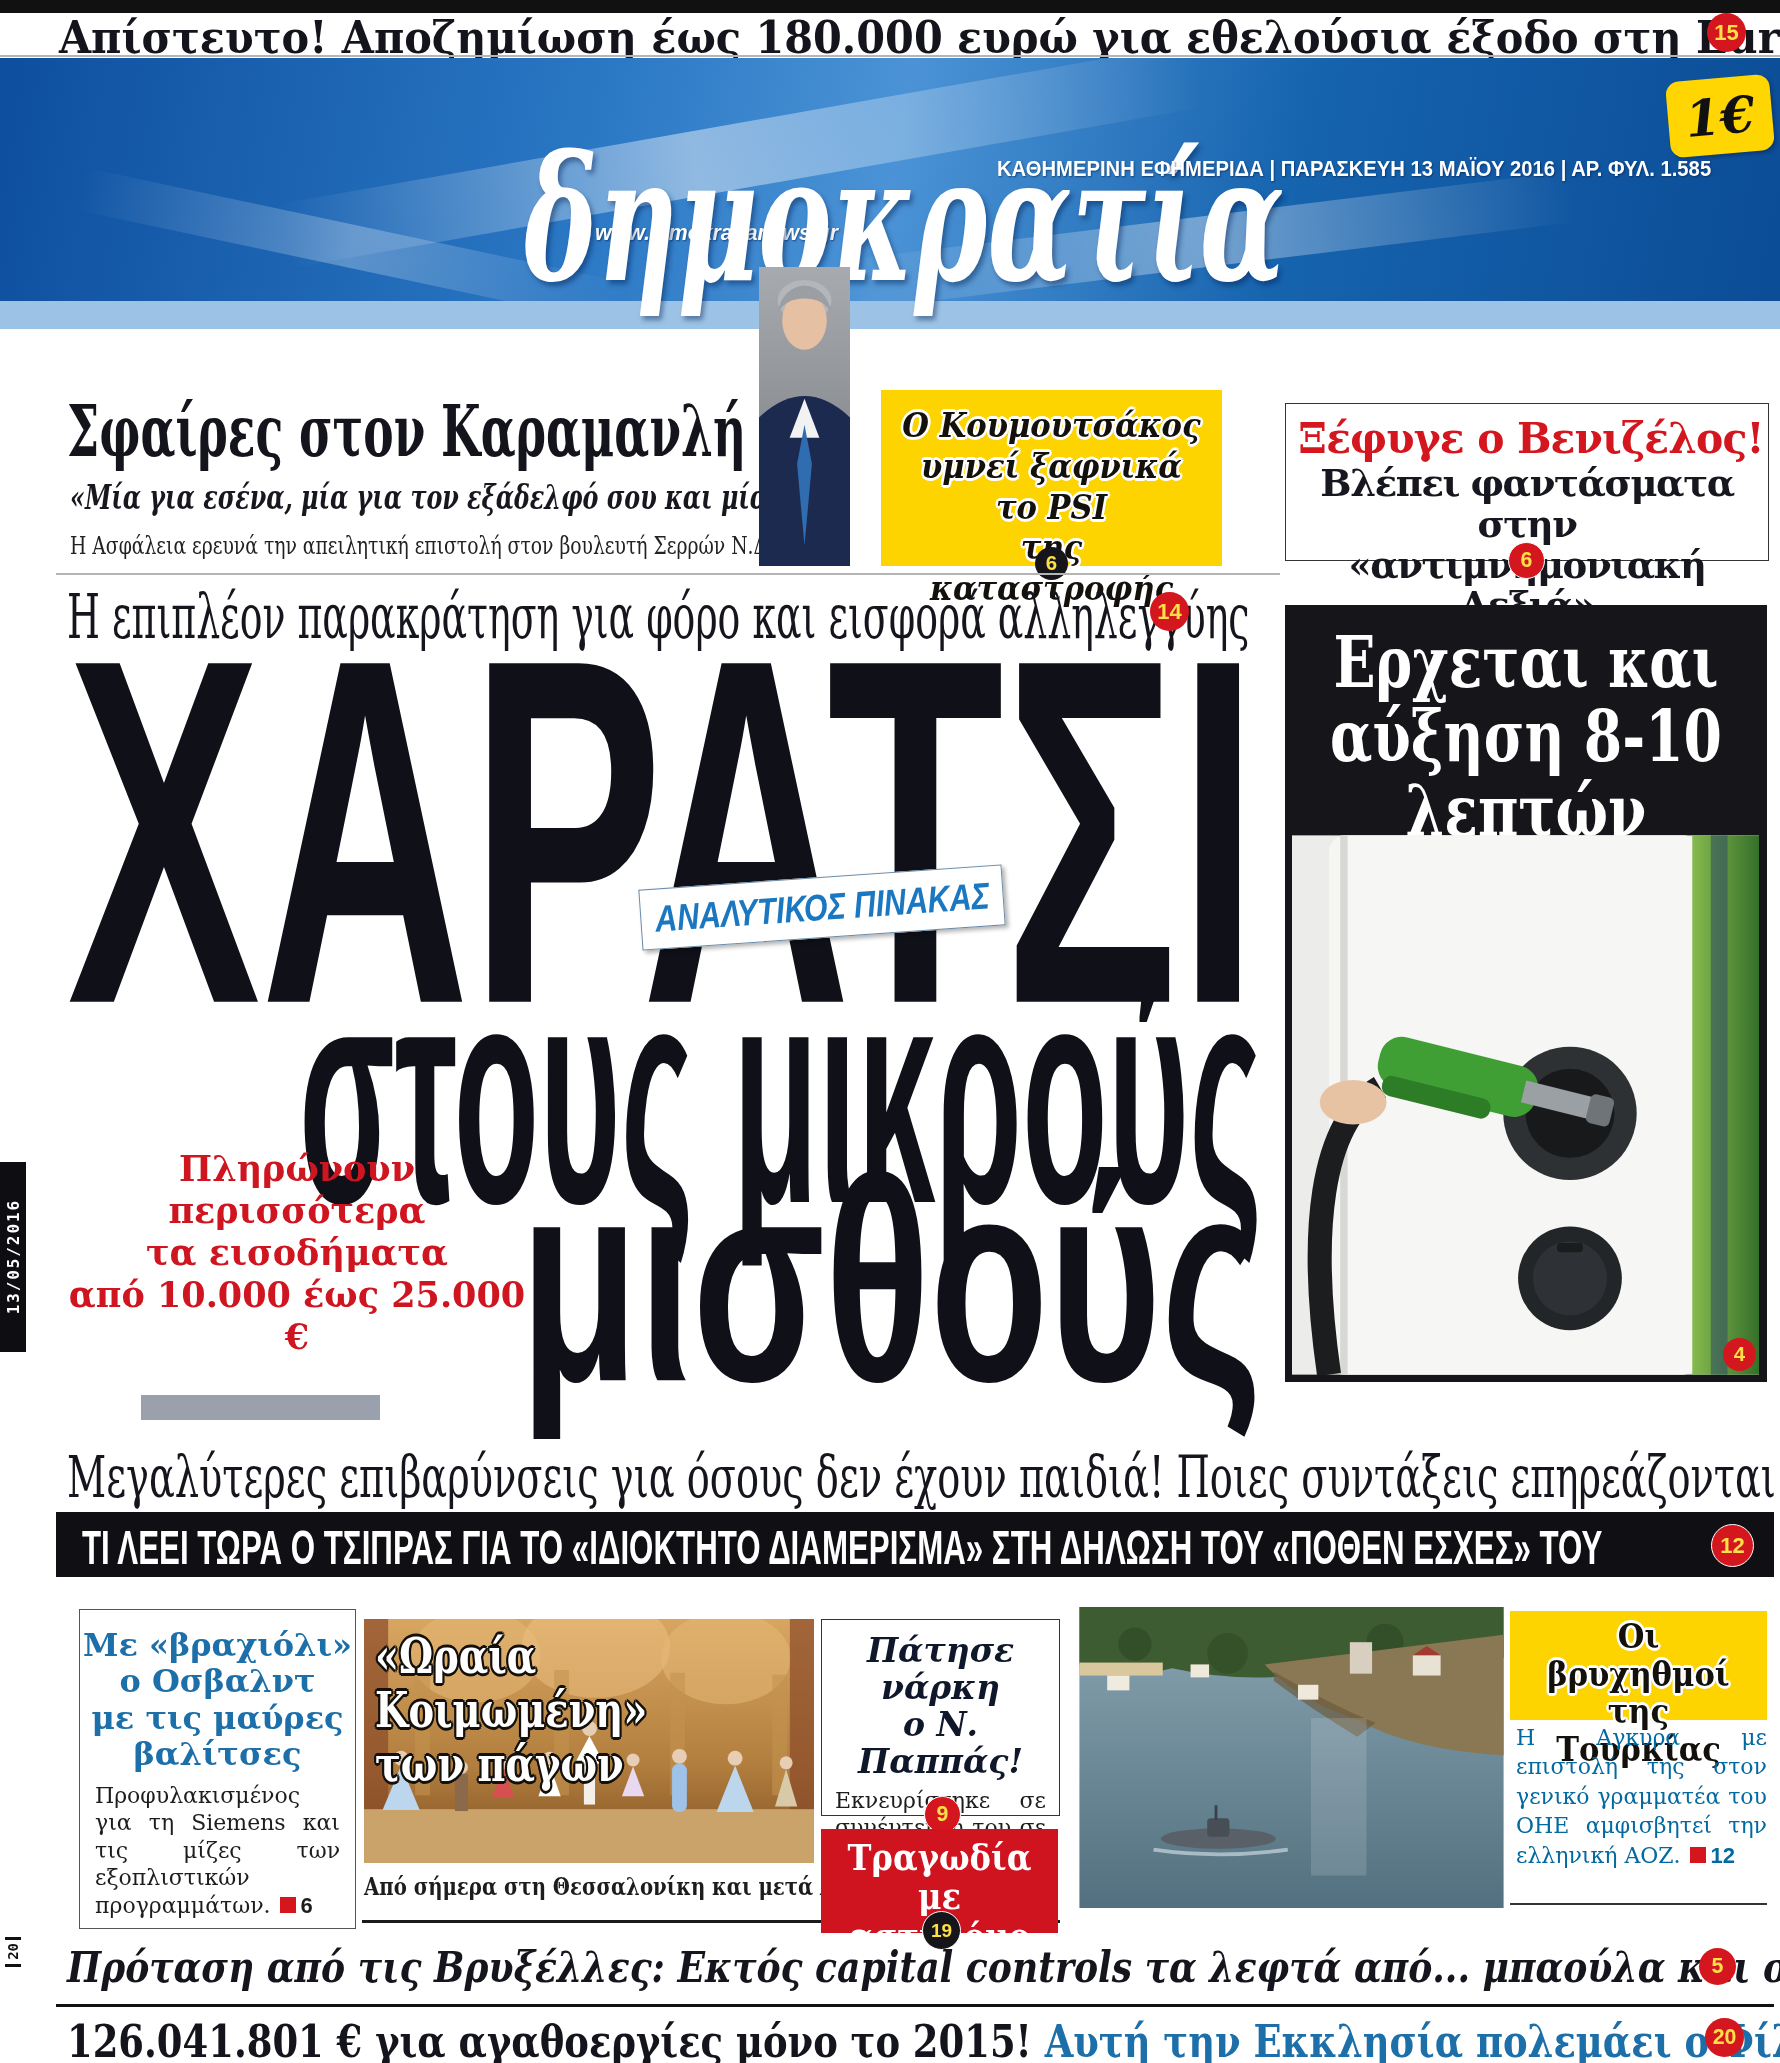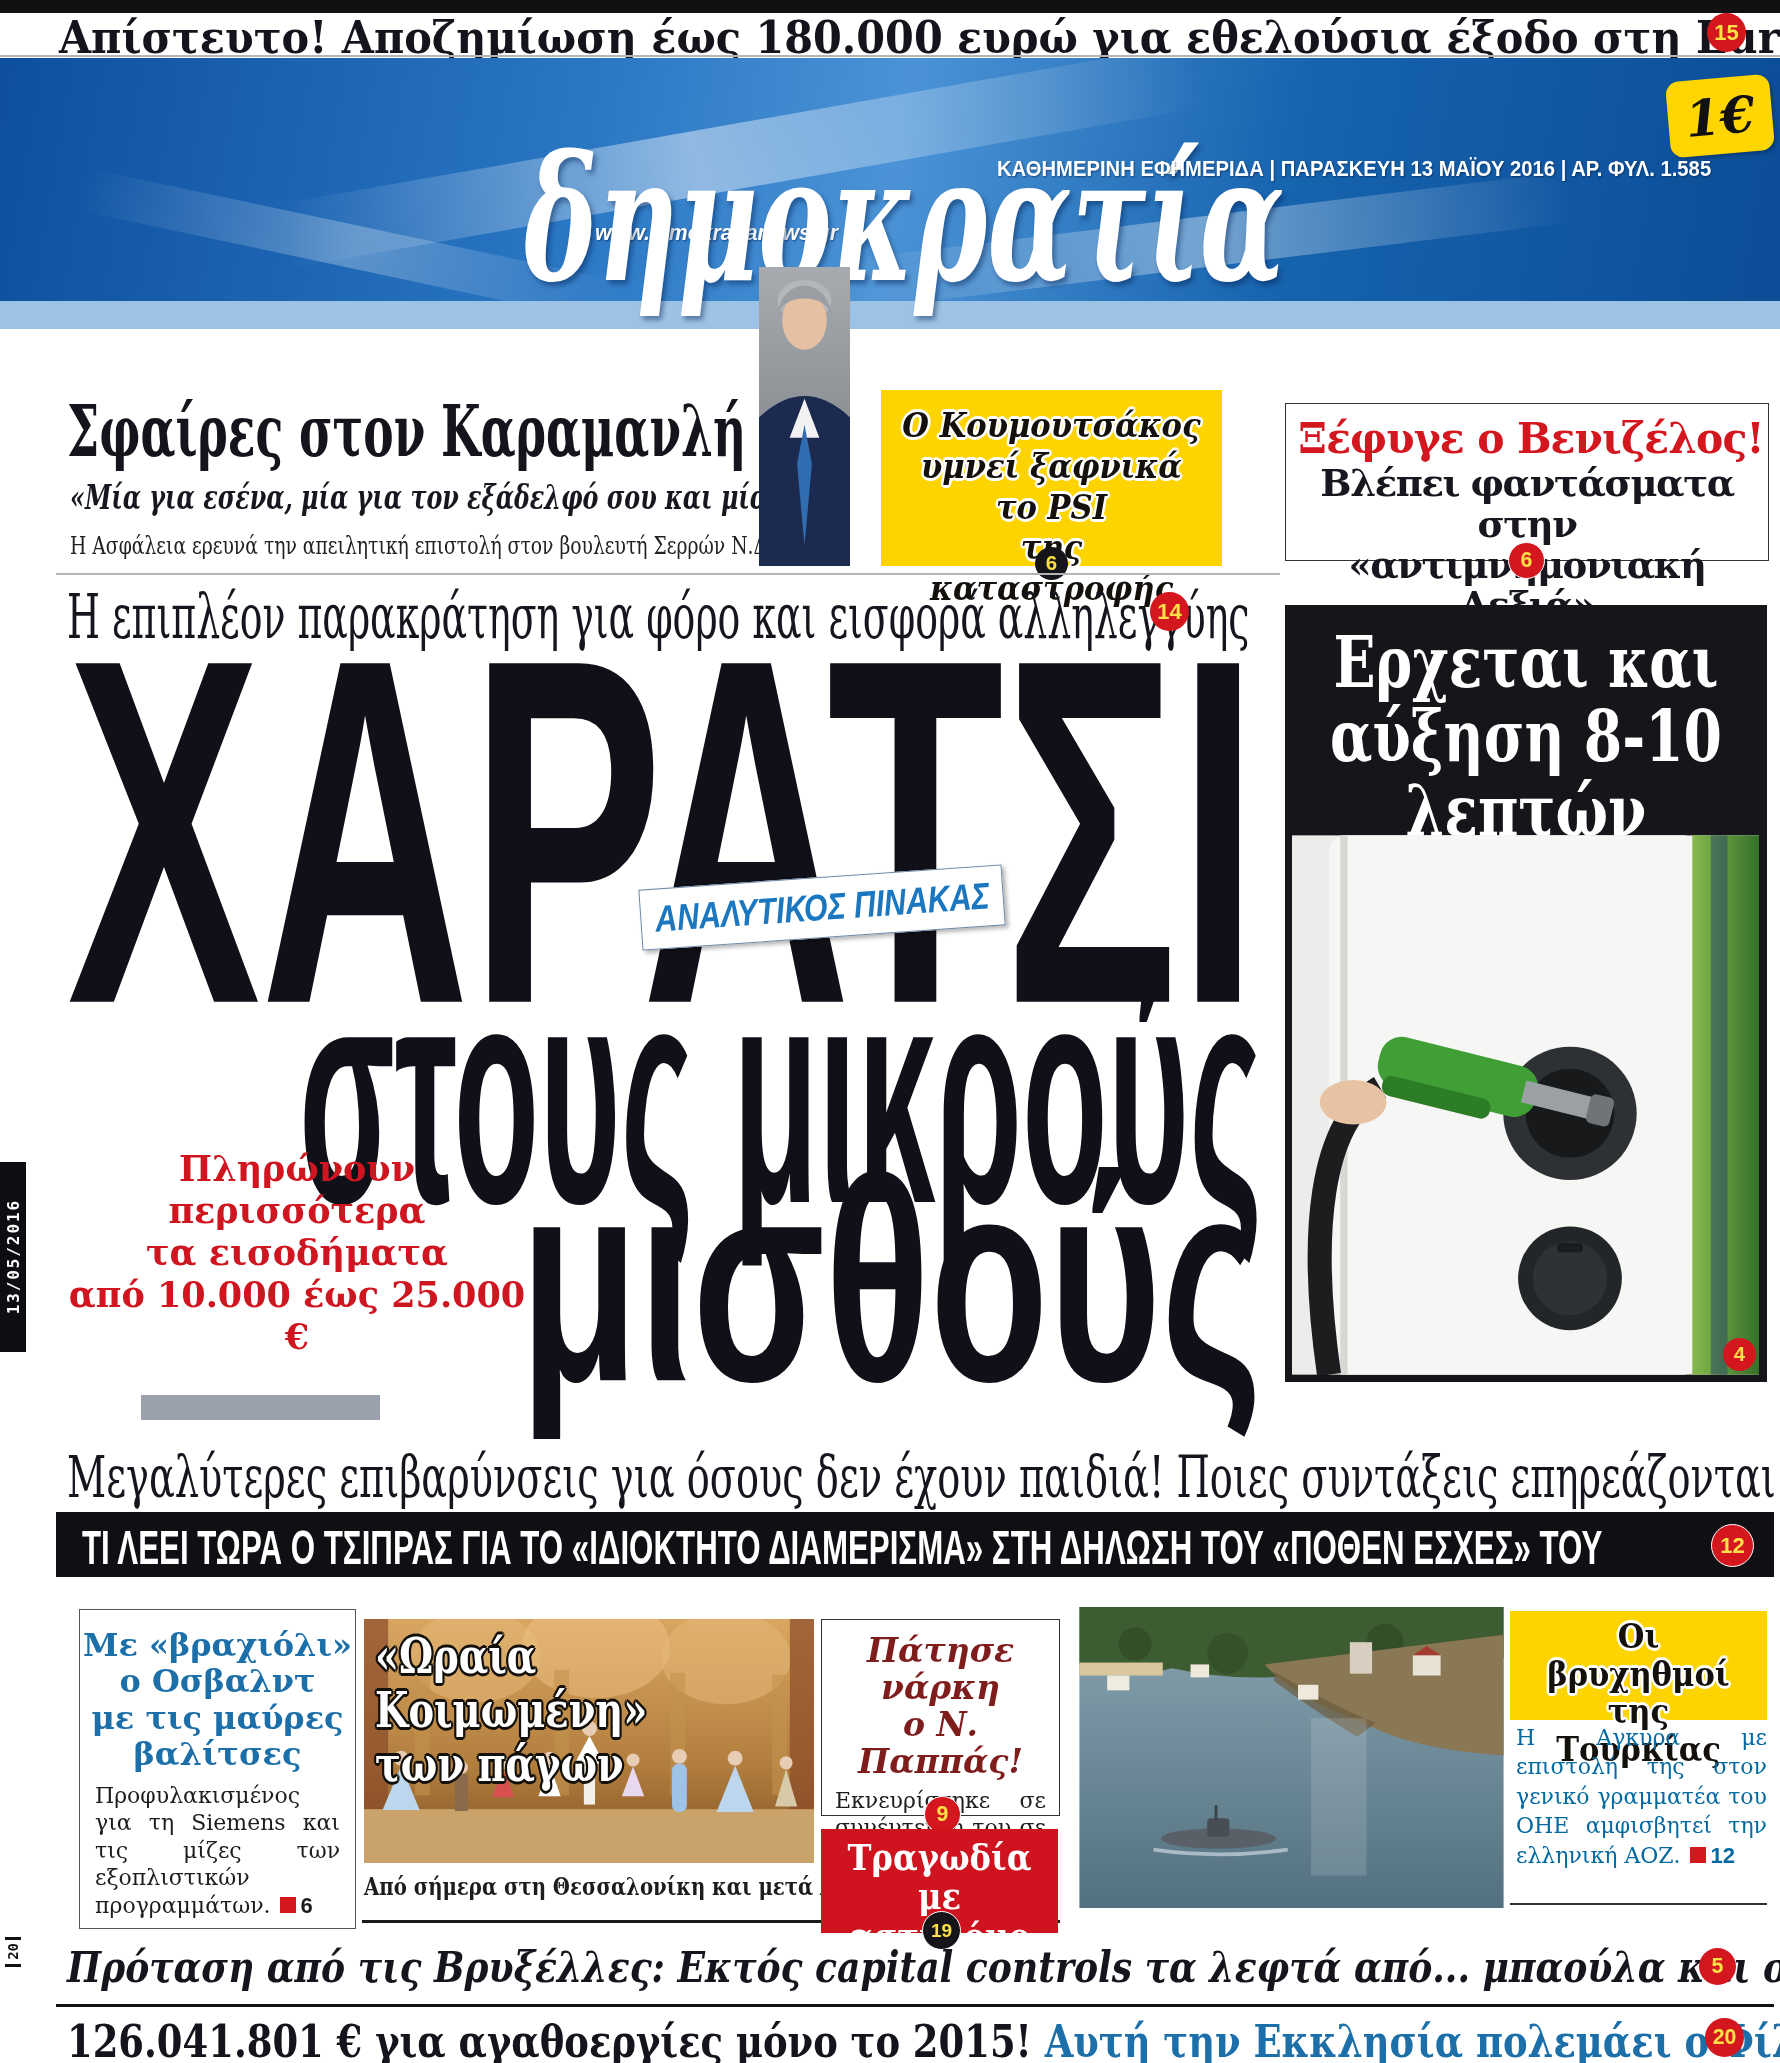--- a/index.html
+++ b/index.html
@@ -210,21 +210,21 @@
       <div class="ob">«Ωραία Κοιμωμένη»</div>
       <div class="ob">των πάγων</div>
     </div>
   </div>
   <div class="abs nw tl" style="left:364px;top:1872px;font-size:24px;color:#1d1d1d;transform:scale(.82,1);">
     <span class="ser b">Από σήμερα στη Θεσσαλονίκη και μετά Αθήνα.</span><span class="sq"></span><span class="san b">31</span>
   </div>
   <div class="abs" style="left:362px;top:1920px;width:698px;height:2.8px;background:#1a1a1a;"></div>
 
   <div class="abs" style="left:821px;top:1619px;width:237px;height:195px;border:1.9px solid #333;background:#fff;text-align:center;">
-    <div class="ser b i" style="margin-top:13px;font-size:33px;line-height:1.12;color:#7f1d1d;">
+    <div class="ser b i" style="margin-top:13px;font-size:33px;line-height:1.12;color:#0f172a;">
       <div>Πάτησε νάρκη</div>
       <div>ο Ν. Παππάς!</div>
     </div>
     <div class="ser" style="margin:7.4px 13px 0;font-size:22px;line-height:1.22;text-align:justify;color:#1d1d1d;">Εκνευρίστηκε σε συνέντευξή του σε Γερμανό.</div>
   </div>
   <div class="circle c-red" style="left:924px;top:1796px;width:35px;height:35px;font-size:21.3px;border:1.9px solid #fff;">9</div>
 
   <div class="abs" style="left:821px;top:1829px;width:237px;height:104px;background:#cf1420;text-align:center;">
     <div class="ser b tc" style="display:inline-block;margin-top:9.3px;font-size:35px;line-height:1.12;color:#fff;transform:scale(.92,1);">
       <div>Τραγωδία με</div>

